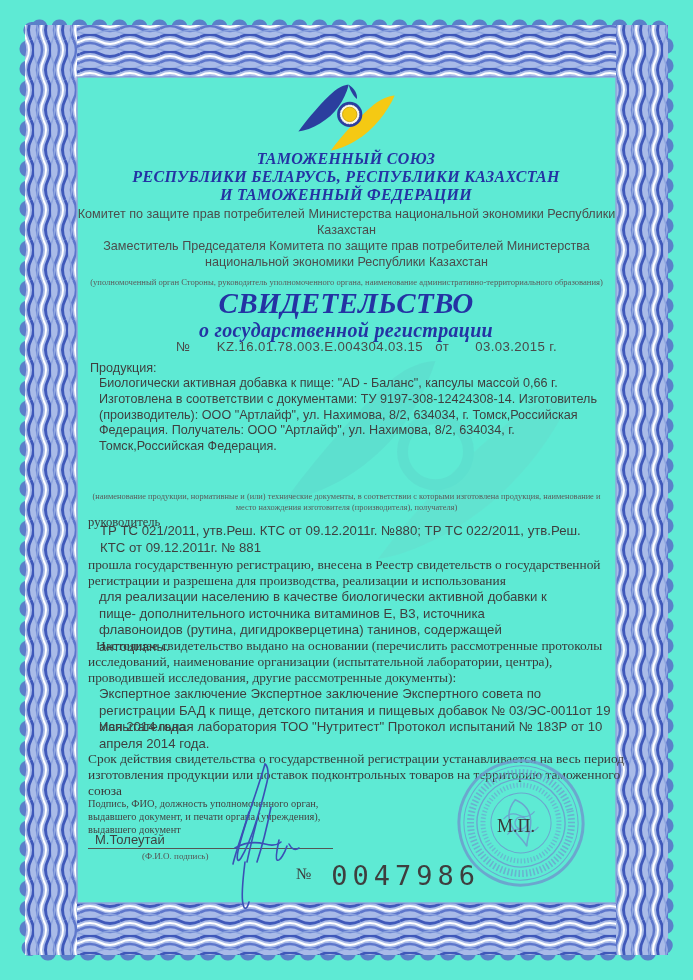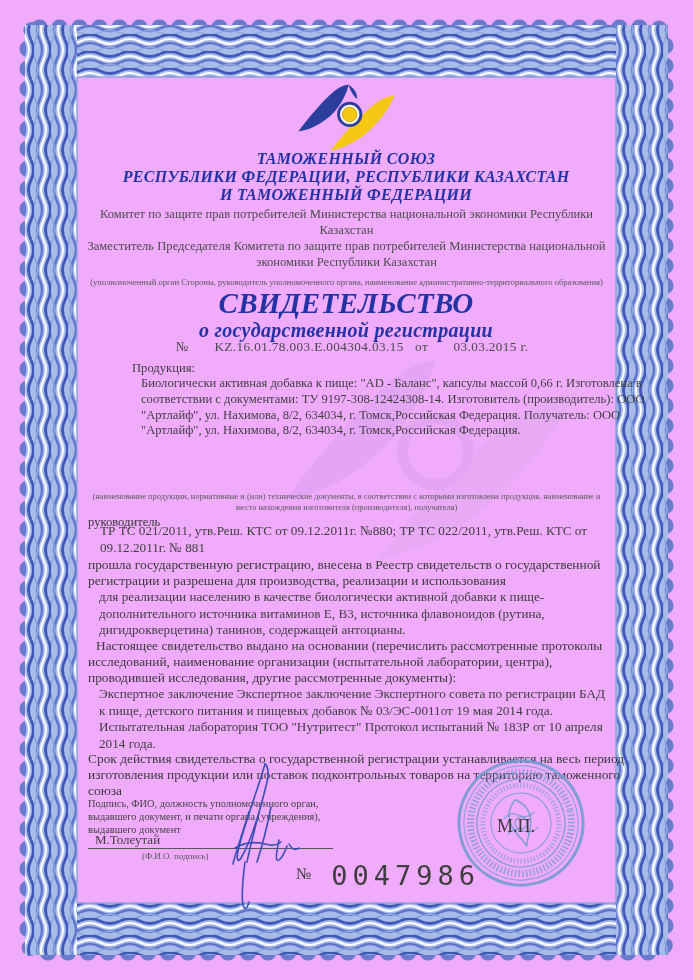--- a/index.html
+++ b/index.html
@@ -1,35 +1,35 @@
 <!DOCTYPE html>
 <html style="--heading-blue: #2433a3;"><head>
 <meta charset="utf-8">
 <style>
   html,body{margin:0;padding:0;background:#e8e8e6;}
   .page{
     position:relative;width:693px;height:980px;margin:0 auto;
-    background:#f0abfc;overflow:hidden;
+    background:#5eead4;overflow:hidden;
     font-family:"Liberation Serif",serif;color:#3d3d3d;
   }
   .abs{position:absolute;}
   svg{display:block;}
   
   .blue-head{
     font-family:"Liberation Serif",serif;font-style:italic;font-weight:bold;
     color:var(--heading-blue,#2433a3);text-align:center;letter-spacing:.3px;
   }
   .org-line{font-size:16px;line-height:18px;}
-  .sans{font-family:Liberation Serif, serif;}
+  .sans{font-family:Liberation Sans, sans-serif;}
   .committee{font-size:12.6px;line-height:15.6px;color:#4c4c4c;text-align:center;}
   .tiny-caption{font-size:8.6px;line-height:10.5px;color:#5a5a5a;text-align:center;font-family:"Liberation Serif",serif;}
   .title-main{font-size:29px;line-height:30px;}
   .title-sub{font-size:20px;line-height:22px;font-weight:bold;}
   .numline{font-size:13.2px;color:#4a4a4a;letter-spacing:.4px;}
-  .body-sans{font-size:12.6px;line-height:15.8px;color:#3f3f3f;margin-left:42px;}
+  .body-sans{font-size:12.6px;line-height:15.8px;color:#3f3f3f;}
   .body-serif{font-size:13.4px;line-height:16.2px;color:#3a3a3a;}
   .sig-caption{font-size:10.4px;line-height:13px;color:#444;}
   .serial-num{
     font-family:"DejaVu Sans Mono",monospace;font-size:27px;letter-spacing:5px;
     color:#3e3e3e;font-weight:normal;
   }
   .mp-label{font-size:18px;color:#3a3a3a;font-family:"Liberation Serif",serif;}
 </style>
 </head>
 <body>
@@ -73,21 +73,21 @@
   <svg class="abs" style="left:288px;top:82px" width="118" height="72" viewBox="0 0 120 80">
     <path d="M62 3 C57 21 47 36 30 46 C22 51 13 54 6 55 C17 40 33 21 46 10 C51 6 57 3 62 3 Z" fill="#2b3e9e"></path>
     <path d="M62 3 C68 7 72 13 71 19 C67 15 63 9 62 3 Z" fill="#2b3e9e"></path>
     <path d="M113 15 C105 33 90 53 70 65 C60 71 50 75 42 76 C54 60 72 40 90 25 C98 19 107 15 113 15 Z" fill="#f5c913"></path>
     <circle cx="63" cy="36" r="12.5" fill="#f9f6ea" stroke="#2b3e9e" stroke-width="3"></circle>
     <circle cx="63" cy="36" r="8" fill="#f5c913" stroke="#c9a50f" stroke-width="1"></circle>
     <circle cx="63" cy="36" r="11" fill="none" stroke="#2b3e9e" stroke-width="0.8" stroke-dasharray="1.5 1.5"></circle>
   </svg>
 
   <div class="abs blue-head org-line" style="left:66px;top:150px;width:560px">ТАМОЖЕННЫЙ СОЮЗ</div>
-  <div class="abs blue-head org-line" style="left:66px;top:168px;width:560px">РЕСПУБЛИКИ ФЕДЕРАЦИИ, РЕСПУБЛИКИ КАЗАХСТАН</div>
+  <div class="abs blue-head org-line" style="left:66px;top:168px;width:560px">РЕСПУБЛИКИ БЕЛАРУСЬ, РЕСПУБЛИКИ КАЗАХСТАН</div>
   <div class="abs blue-head org-line" style="left:66px;top:186px;width:560px">И ТАМОЖЕННЫЙ ФЕДЕРАЦИИ</div>
 
   <div class="abs sans committee" style="left:74px;top:207px;width:545px">Комитет по защите прав потребителей Министерства национальной экономики Республики Казахстан</div>
   <div class="abs sans committee" style="left:70px;top:239px;width:553px">Заместитель Председателя Комитета по защите прав потребителей Министерства национальной экономики Республики Казахстан</div>
   <div class="abs blue-head title-main" style="left:66px;top:288px;width:560px">СВИДЕТЕЛЬСТВО</div>
 
   <div class="abs tiny-caption" style="left:80px;top:277px;width:533px">(уполномоченный орган Стороны, руководитель уполномоченного органа, наименование административно-территориального образования)</div>
   <div class="abs blue-head title-sub" style="left:66px;top:319px;width:560px">о государственной регистрации</div>
 
   <div class="abs sans numline" style="left:176px;top:339px">

